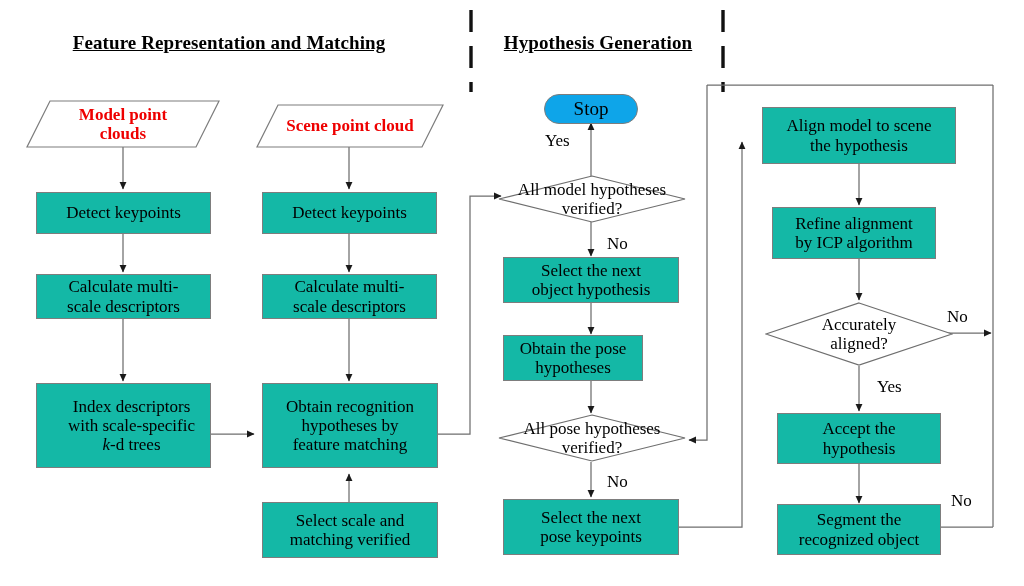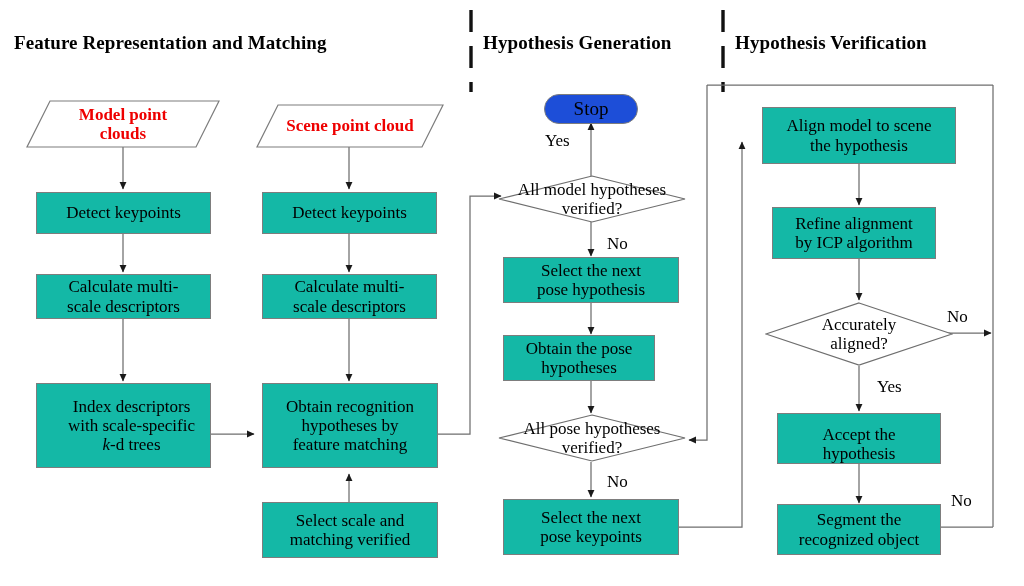--- a/index.html
+++ b/index.html
@@ -3,27 +3,27 @@
 <meta charset="utf-8">
 <style>
   html,body{margin:0;padding:0;background:#ffffff;}
   body{width:1024px;height:586px;overflow:hidden;
        font-family:"Liberation Serif","DejaVu Serif",serif;color:#000;}
   #stage{position:relative;width:1024px;height:586px;}
 
   svg.layer{position:absolute;left:0;top:0;width:1024px;height:586px;}
 
   .sec-title{position:absolute;font-size:19px;font-weight:700;
-             white-space:nowrap;letter-spacing:.1px;}
+             text-align:center;white-space:nowrap;letter-spacing:.1px;text-decoration:underline;}
 
   .node{position:absolute;box-sizing:border-box;display:flex;
         align-items:center;justify-content:center;text-align:center;
         line-height:1.12;font-size:17px;}
   .box{border:1px solid #7d7d7d;background:#14b8a6;}
-  .stop{border:1px solid #7d7d7d;background:#1d4ed8;border-radius:22px;
+  .stop{border:1px solid #7d7d7d;background:#0ea5e9;border-radius:22px;
         font-size:19px;}
   .para{background:transparent;color:#ee0000;font-weight:700;}
   .para .pshape{position:absolute;left:0;top:0;width:100%;height:100%;}
   .para .ptext{position:relative;z-index:2;width:100%;padding:0 6px;
                box-sizing:border-box;}
   .diamond{background:transparent;}
   .diamond .dshape{position:absolute;left:0;top:0;width:100%;height:100%;}
   .diamond .dtext{position:relative;z-index:2;width:100%;}
 
   .elabel{position:absolute;font-size:17px;white-space:nowrap;}
@@ -78,21 +78,20 @@
       <path d="M941,333 L991,333" marker-end="url(#ah)"></path>
 
       <path d="M993,85 L993,527"></path>
 
       <path d="M941,527 L993,527"></path>
     </g>
   </svg>
 
   <div class="sec-title" style="left:14px;top:32px;width:430px;">Feature Representation and Matching</div>
   <div class="sec-title" style="left:483px;top:32px;width:230px;">Hypothesis Generation</div>
-  <div class="sec-title" style="left:735px;top:32px;width:270px;">Hypothesis Verification</div>
 
   <div class="node para" style="left:26px;top:100px;width:194px;height:48px;">
     <svg class="pshape" viewBox="0 0 194 48" preserveAspectRatio="none">
       <polygon points="24,1 193,1 170,47 1,47" fill="#fff" stroke="#7d7d7d" stroke-width="1.2"></polygon>
     </svg>
     <div class="ptext">
       <div>Model point</div>
       <div>clouds</div>
     </div>
   </div>
@@ -165,25 +164,25 @@
     </svg>
     <div class="dtext">
       <div>All model hypotheses</div>
       <div>verified?</div>
     </div>
   </div>
 
   <div class="node box" style="left:503px;top:257px;width:176px;height:46px;">
     <div>
       <div>Select the next</div>
-      <div>pose hypothesis</div>
-    </div>
-  </div>
-
-  <div class="node box" style="left:503px;top:335px;width:152px;height:46px;">
+      <div>object hypothesis</div>
+    </div>
+  </div>
+
+  <div class="node box" style="left:503px;top:335px;width:140px;height:46px;">
     <div>
       <div>Obtain the pose</div>
       <div>hypotheses</div>
     </div>
   </div>
 
   <div class="node diamond" style="left:498px;top:414px;width:188px;height:48px;">
     <svg class="dshape" viewBox="0 0 188 48" preserveAspectRatio="none">
       <polygon points="94,1 187,24 94,47 1,24" fill="#fff" stroke="#6e6e6e" stroke-width="1.2"></polygon>
     </svg>
@@ -217,21 +216,21 @@
   <div class="node diamond" style="left:765px;top:302px;width:188px;height:64px;">
     <svg class="dshape" viewBox="0 0 188 64" preserveAspectRatio="none">
       <polygon points="94,1 187,32 94,63 1,32" fill="#fff" stroke="#6e6e6e" stroke-width="1.2"></polygon>
     </svg>
     <div class="dtext">
       <div>Accurately</div>
       <div>aligned?</div>
     </div>
   </div>
 
-  <div class="node box" style="left:777px;top:413px;width:164px;height:51px;align-items:flex-end;">
+  <div class="node box" style="left:777px;top:413px;width:164px;height:51px;">
     <div>
       <div>Accept the</div>
       <div>hypothesis</div>
     </div>
   </div>
 
   <div class="node box" style="left:777px;top:504px;width:164px;height:51px;">
     <div>
       <div>Segment the</div>
       <div>recognized object</div>

